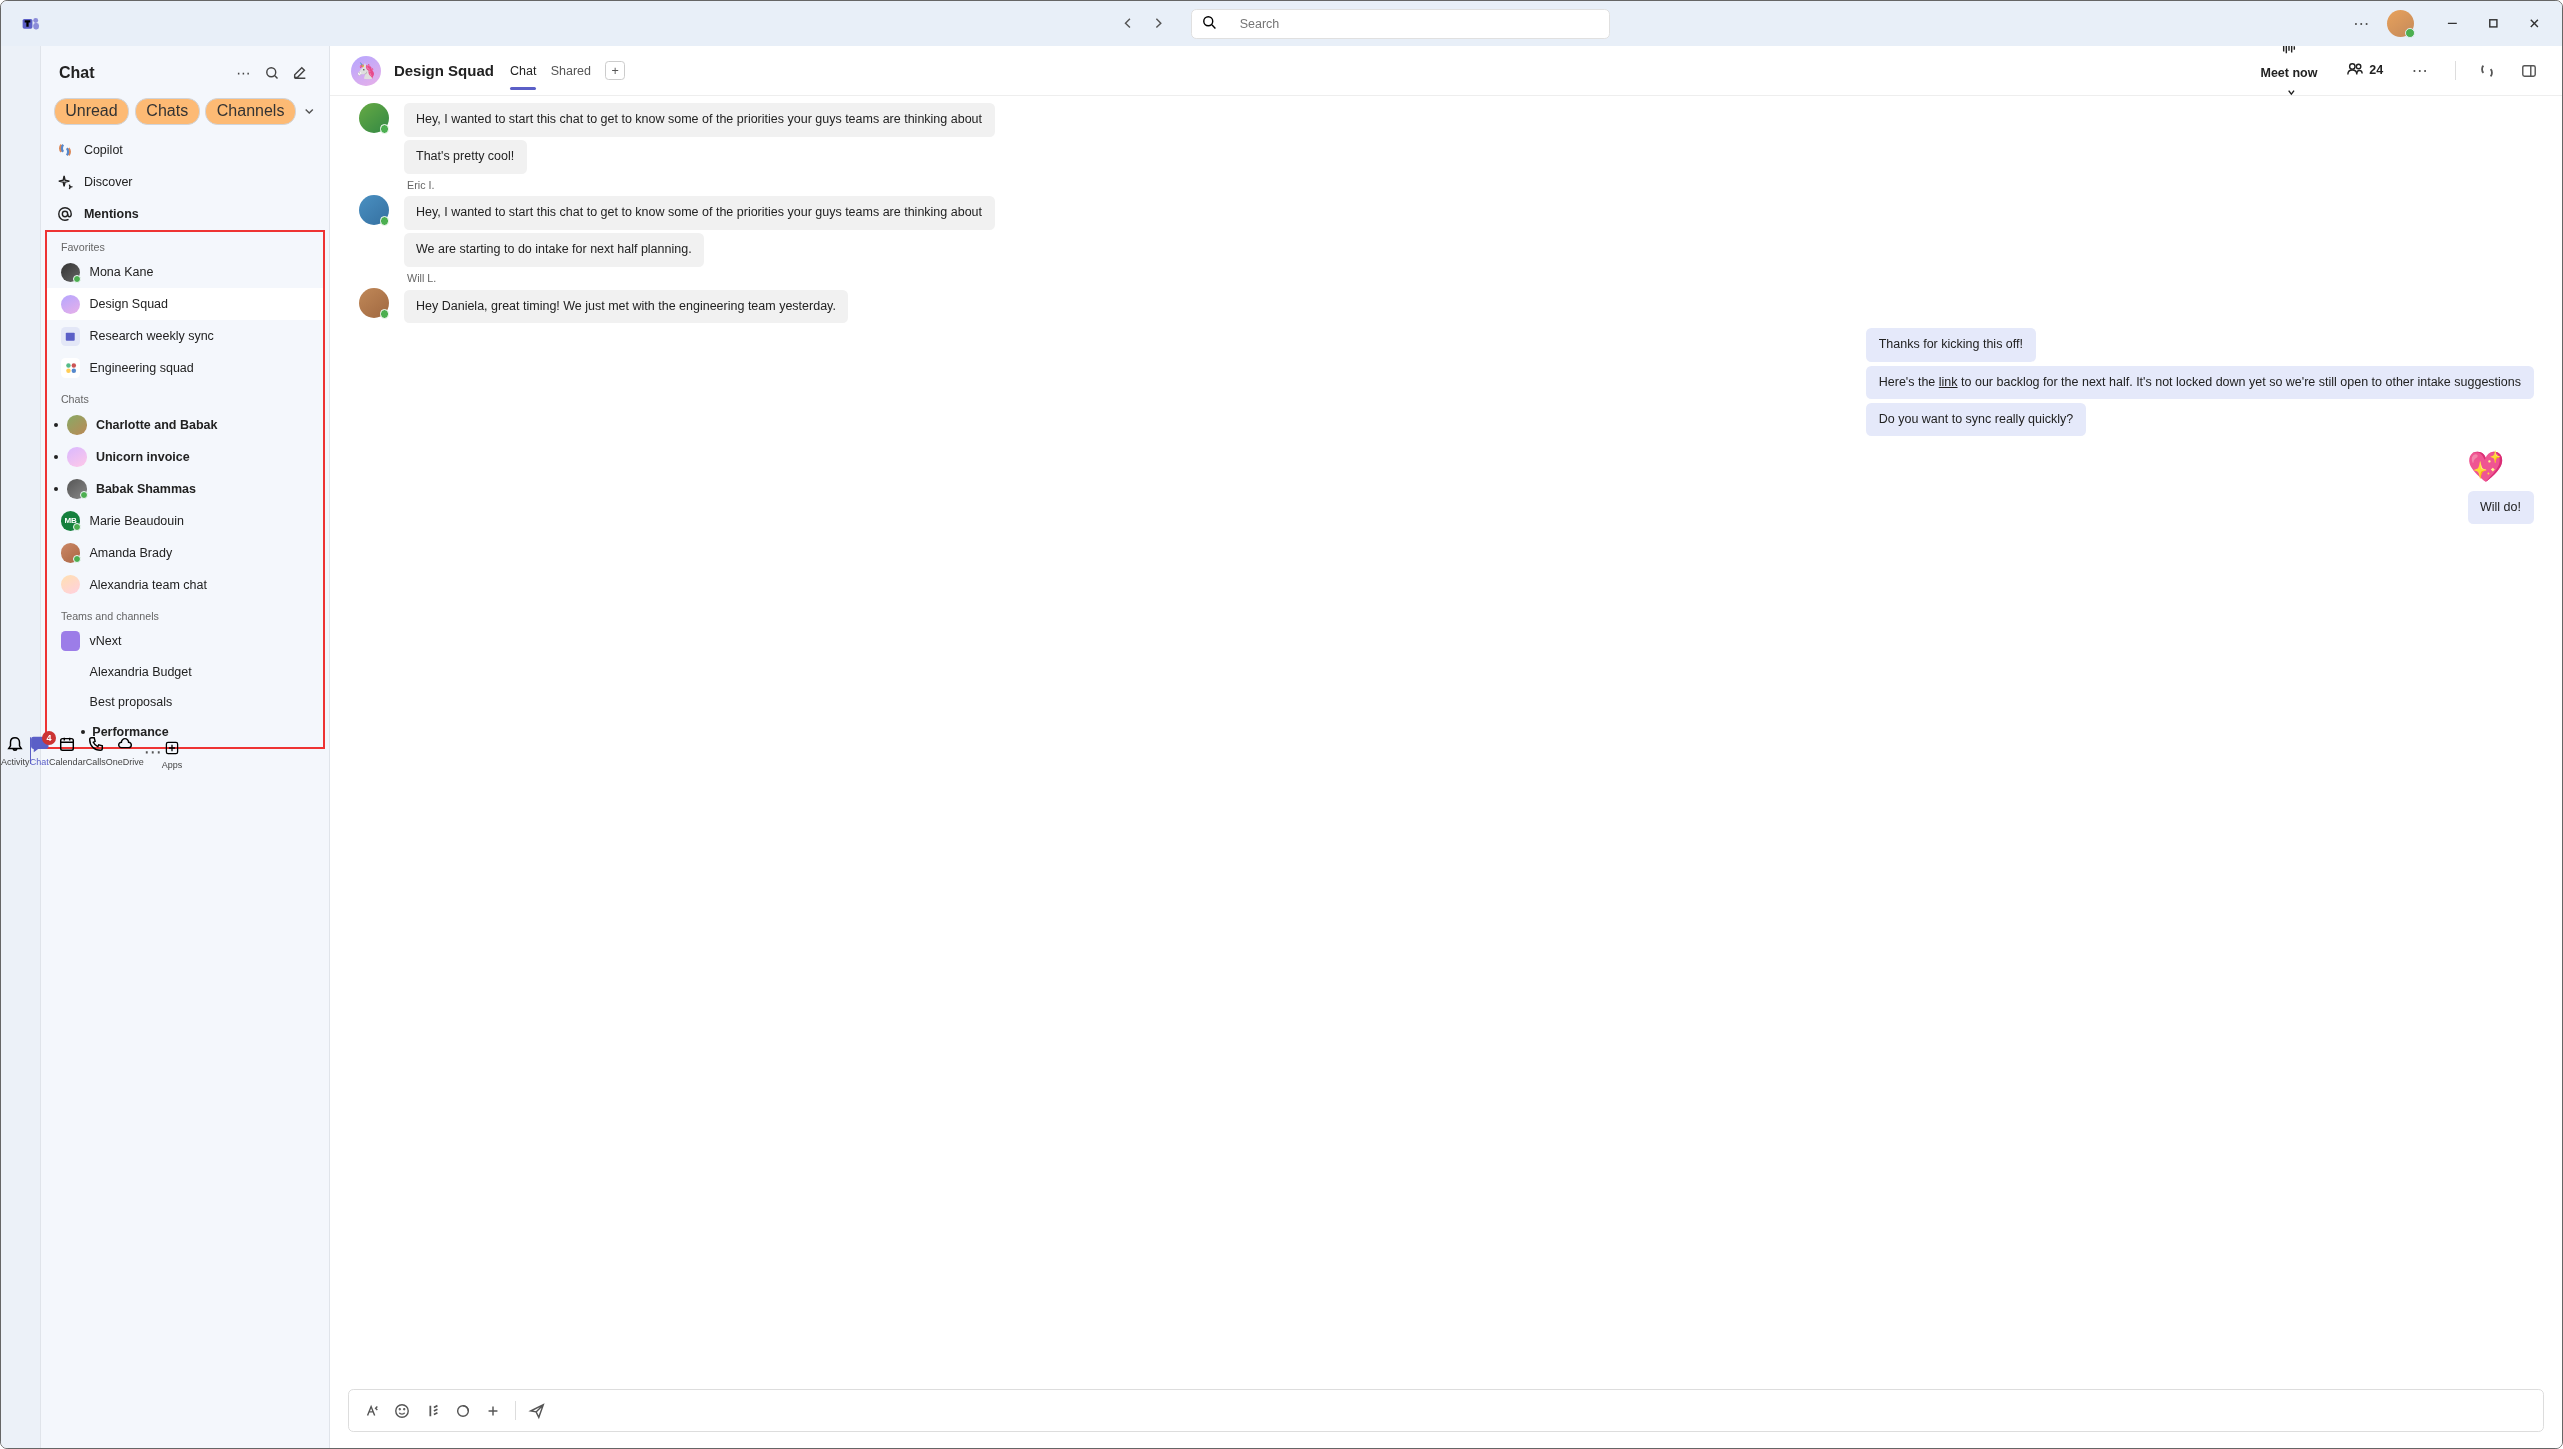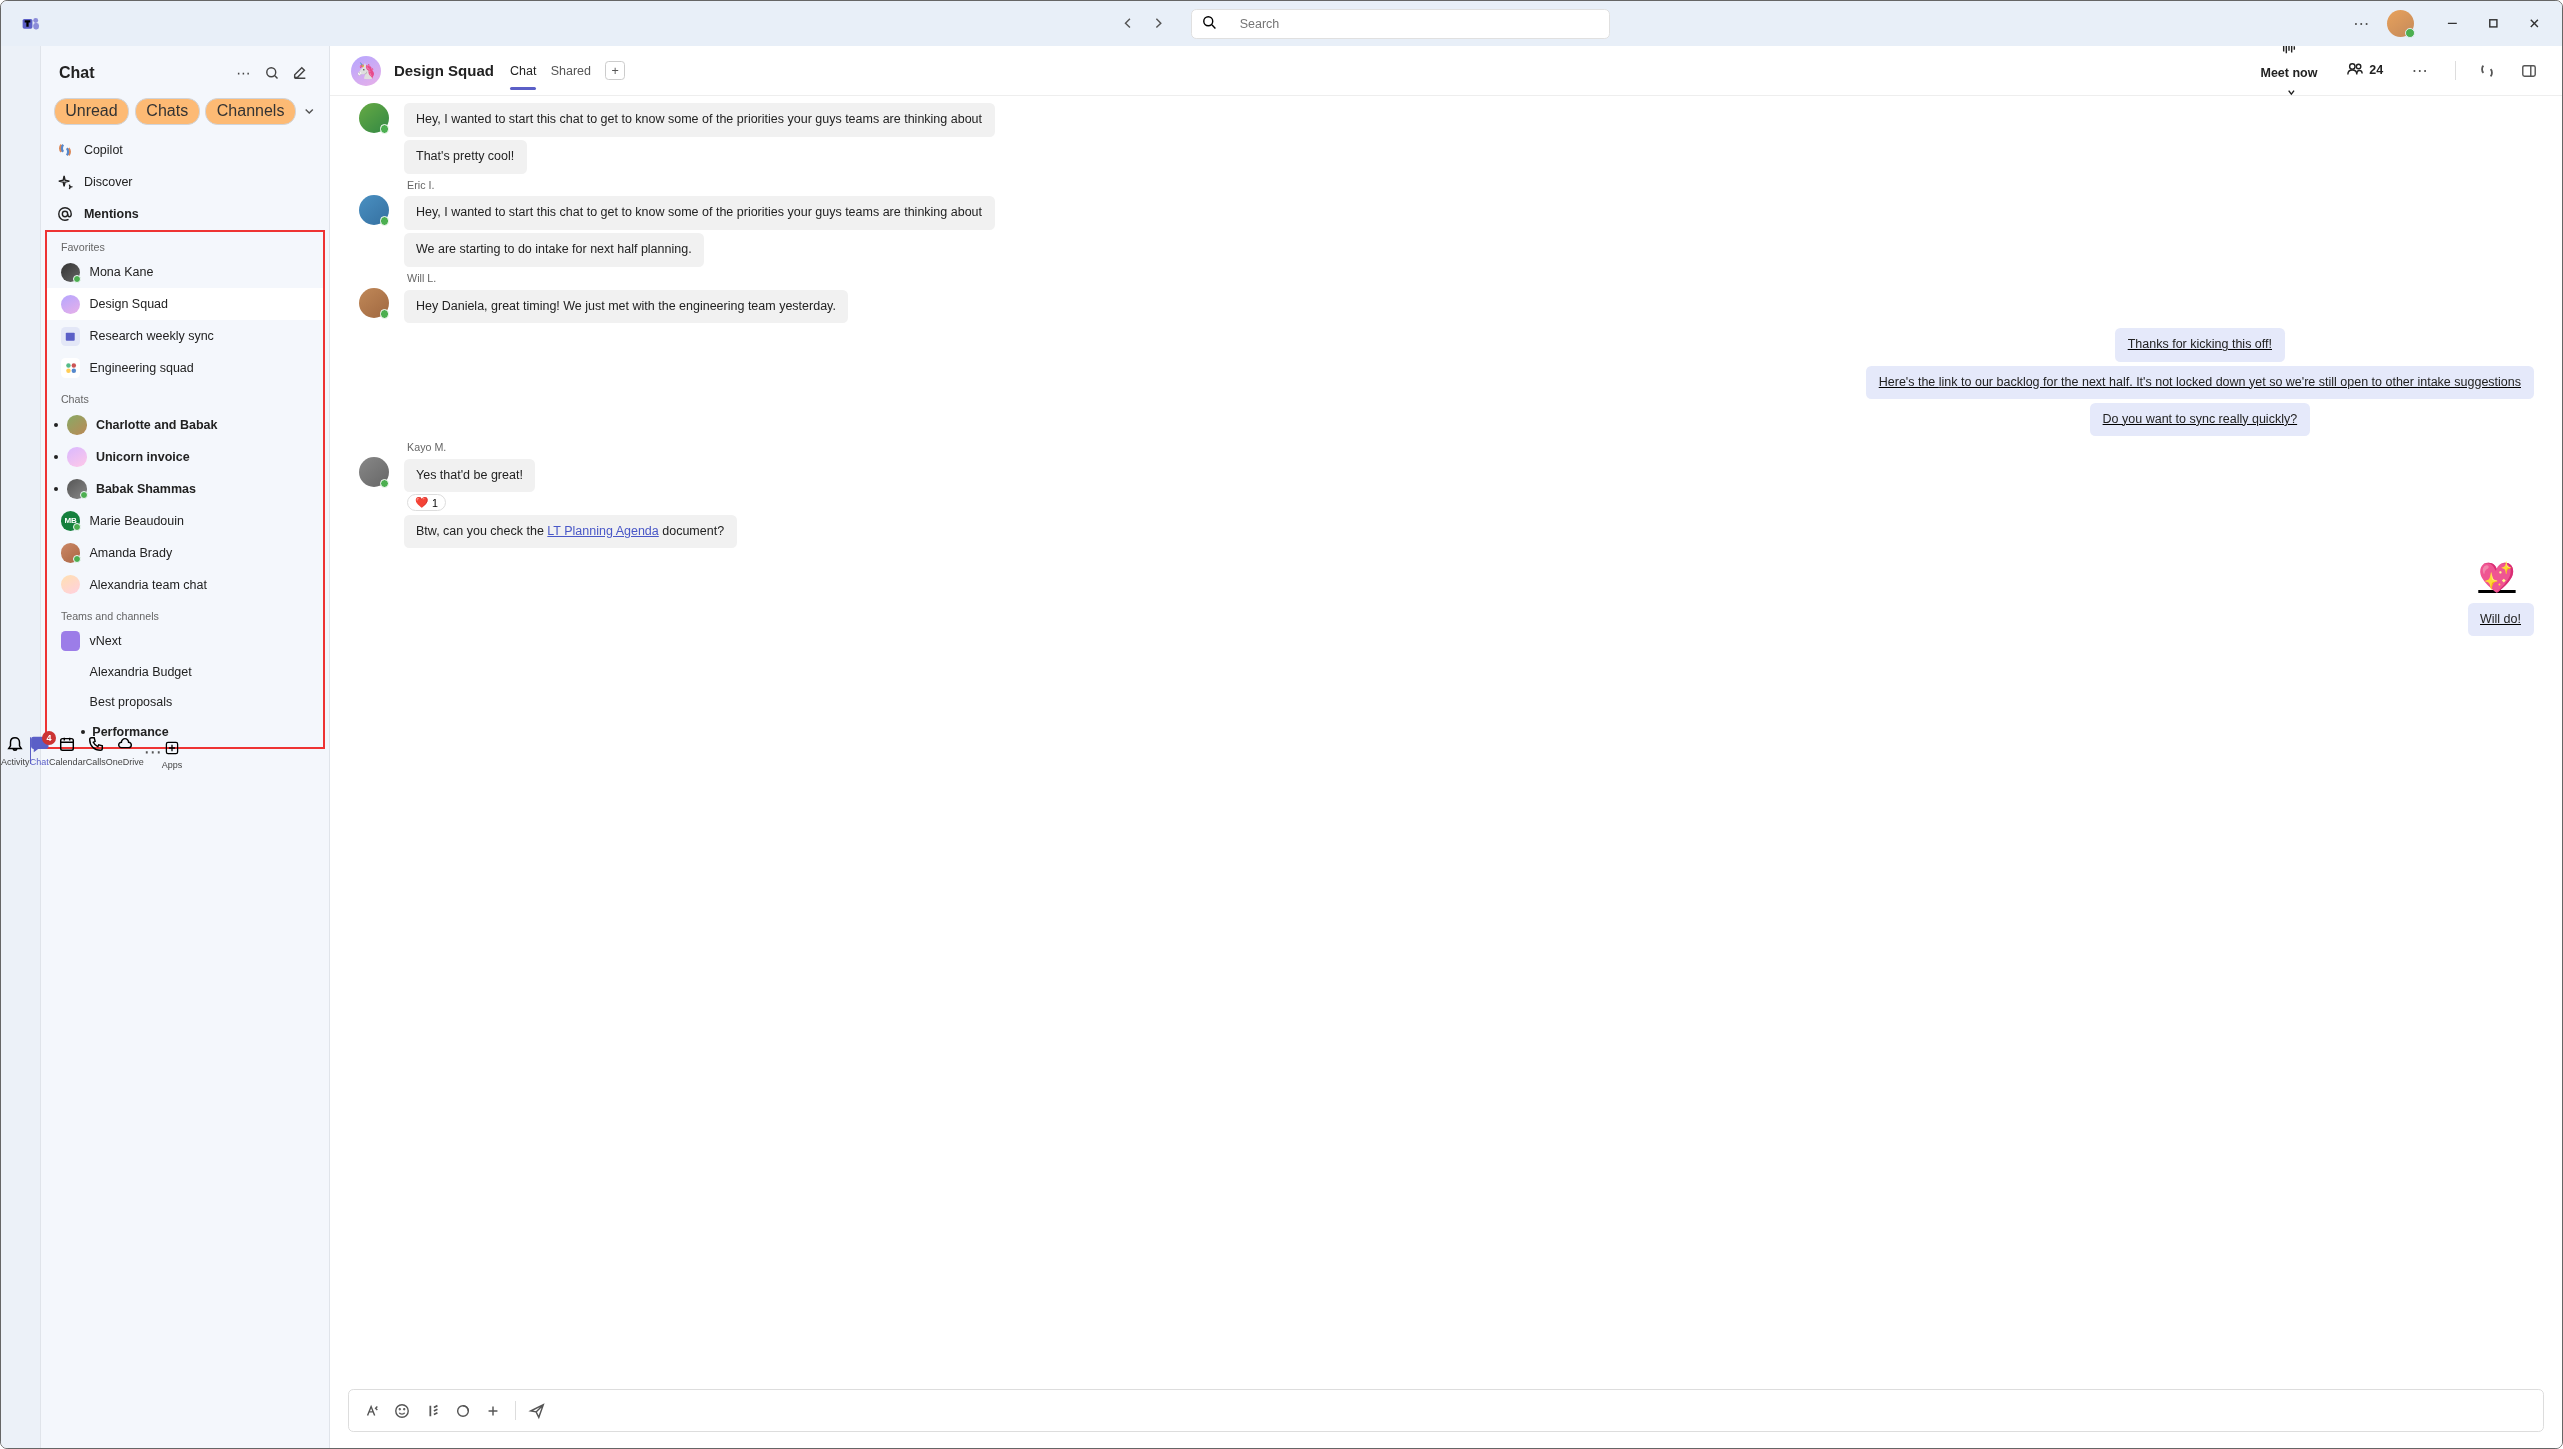--- a/index.html
+++ b/index.html
@@ -66,21 +66,21 @@
 .hdr-dots { font-size:16px; color:#555; cursor:pointer; margin-left:12.5px; padding:3.6px;}
 .hdr-btn { width:23px; height:23px; display:flex; align-items:center; justify-content:center; cursor:pointer; color:#555; margin-left:7.1px; }
 .hdr-sep { width:0.9px; height:19.6px; background:#ddd; margin-left:10.7px;}
 
 .messages { flex:1; overflow:auto; padding: 7.1px 28.5px 14.3px 28.5px; }
 .msg-row { display:flex; gap:15px; margin-bottom: 5.3px; }
 .msg-row.self { justify-content:flex-end; }
 .msg-avatar { width: 30px; height:30px; border-radius:50%; background:#ccc; flex-shrink:0; position:relative; margin-top:16px;}
 .msg-avatar .presence { position:absolute; bottom:-0.9px; right:-0.9px; width:9.8px; height:9.8px; border-radius:50%; background:#4caf50; border:1.8px solid #fff;}
 .msg-col { display:flex; flex-direction:column; gap:3.6px; max-width: 75%; }
-.msg-row.self .msg-col { align-items:center;text-decoration:underline; }
+.msg-row.self .msg-col { align-items:flex-start; }
 .sender { font-size: 10.7px; color:#666; margin-bottom:1.8px; padding-left:3.6px;}
 .bubble { background:#f1f1f1; border-radius:5.3px; padding: 8px 12.5px; font-size:12.5px; color:#222; line-height:1.4; width:fit-content;}
 .msg-row.self .bubble { background:#e5e9fa; }
 .divider { text-align:center; font-size:10.7px; color:#666; margin: 9px 0 12.5px; }
 .reaction { display:inline-flex; align-items:center; gap:3.6px; border:0.9px solid #ddd; border-radius:10.7px; padding:0.9px 7.1px; font-size:10.7px; background:#fff; width:fit-content; margin-top:-1.8px; margin-left:3.6px;}
 .link { color:#4957c7; text-decoration:underline; cursor:pointer;}
 .ulink { color:#222; text-decoration: underline; cursor:pointer;}
 .big-emoji { font-size:30px; text-align:right; margin:7.1px 0 3.6px; padding-right:7.1px;}
 
 .composer { margin: 7.1px 18px 16px 18px; border:0.9px solid #ddd; border-radius:5.3px; height:43px; display:flex; align-items:center; padding: 0 10.7px; gap:5.3px;}
@@ -424,34 +424,20 @@
         </div>
 
         <div class="msg-row self">
           <div class="msg-col">
             <div class="bubble">Thanks for kicking this off!</div>
             <div class="bubble"><span>Here's the </span><span class="ulink">link</span><span> to our backlog for the next half. It's not locked down yet so we're still open to other intake suggestions</span></div>
             <div class="bubble">Do you want to sync really quickly?</div>
           </div>
         </div>
 
-        <div class="msg-row">
-          <div class="msg-avatar" style="background:linear-gradient(140deg,#888,#666)">
-              <div class="presence"></div>
-            </div>
-          <div class="msg-col">
-            <span class="sender">Kayo M.</span>
-            <div class="bubble">Yes that'd be great!</div>
-            <div class="reaction">
-                <span>❤️</span>
-                <span>1</span>
-              </div>
-            <div class="bubble"><span>Btw, can you check the </span><span class="link">LT Planning Agenda</span><span> document?</span></div>
-          </div>
-        </div>
 
         <div class="msg-row self">
           <div class="msg-col">
             <div class="big-emoji">💖</div>
             <div class="bubble">Will do!</div>
           </div>
         </div>
       </div>
 
       <div class="composer">

